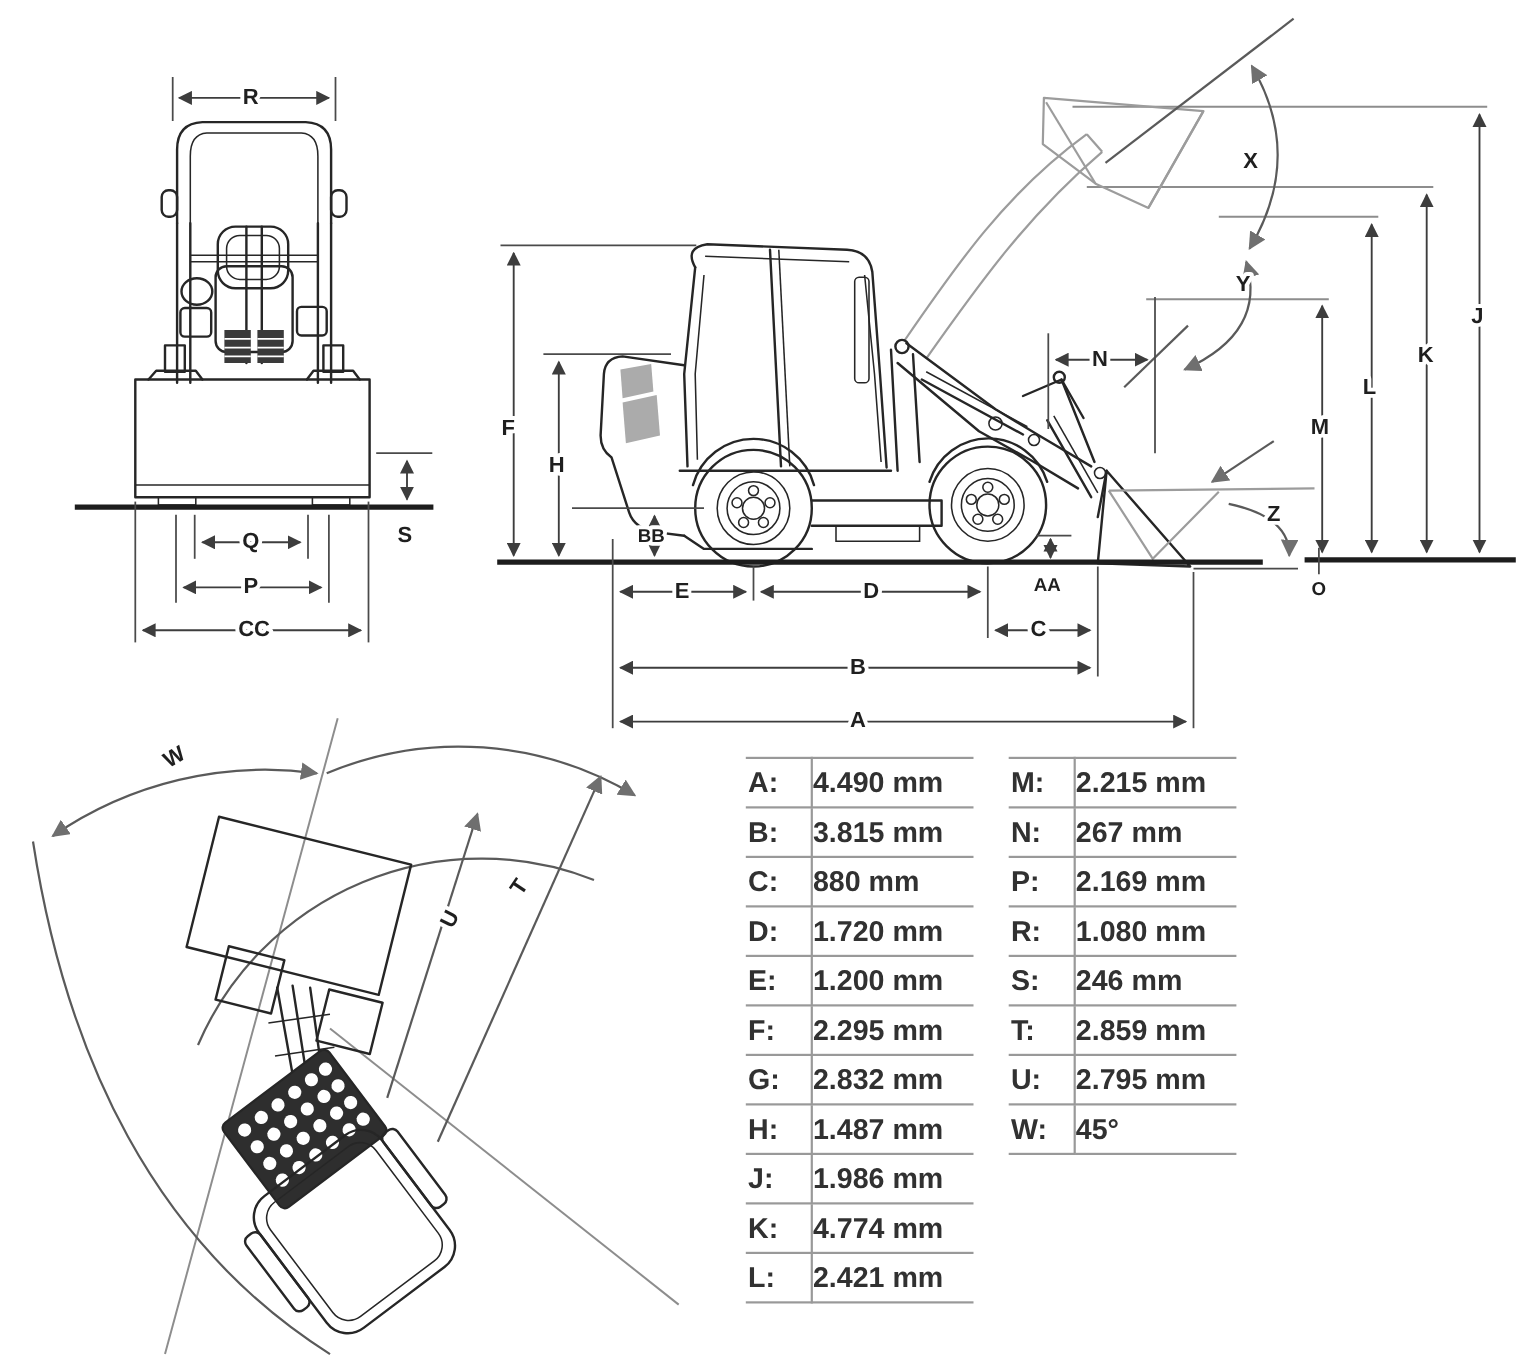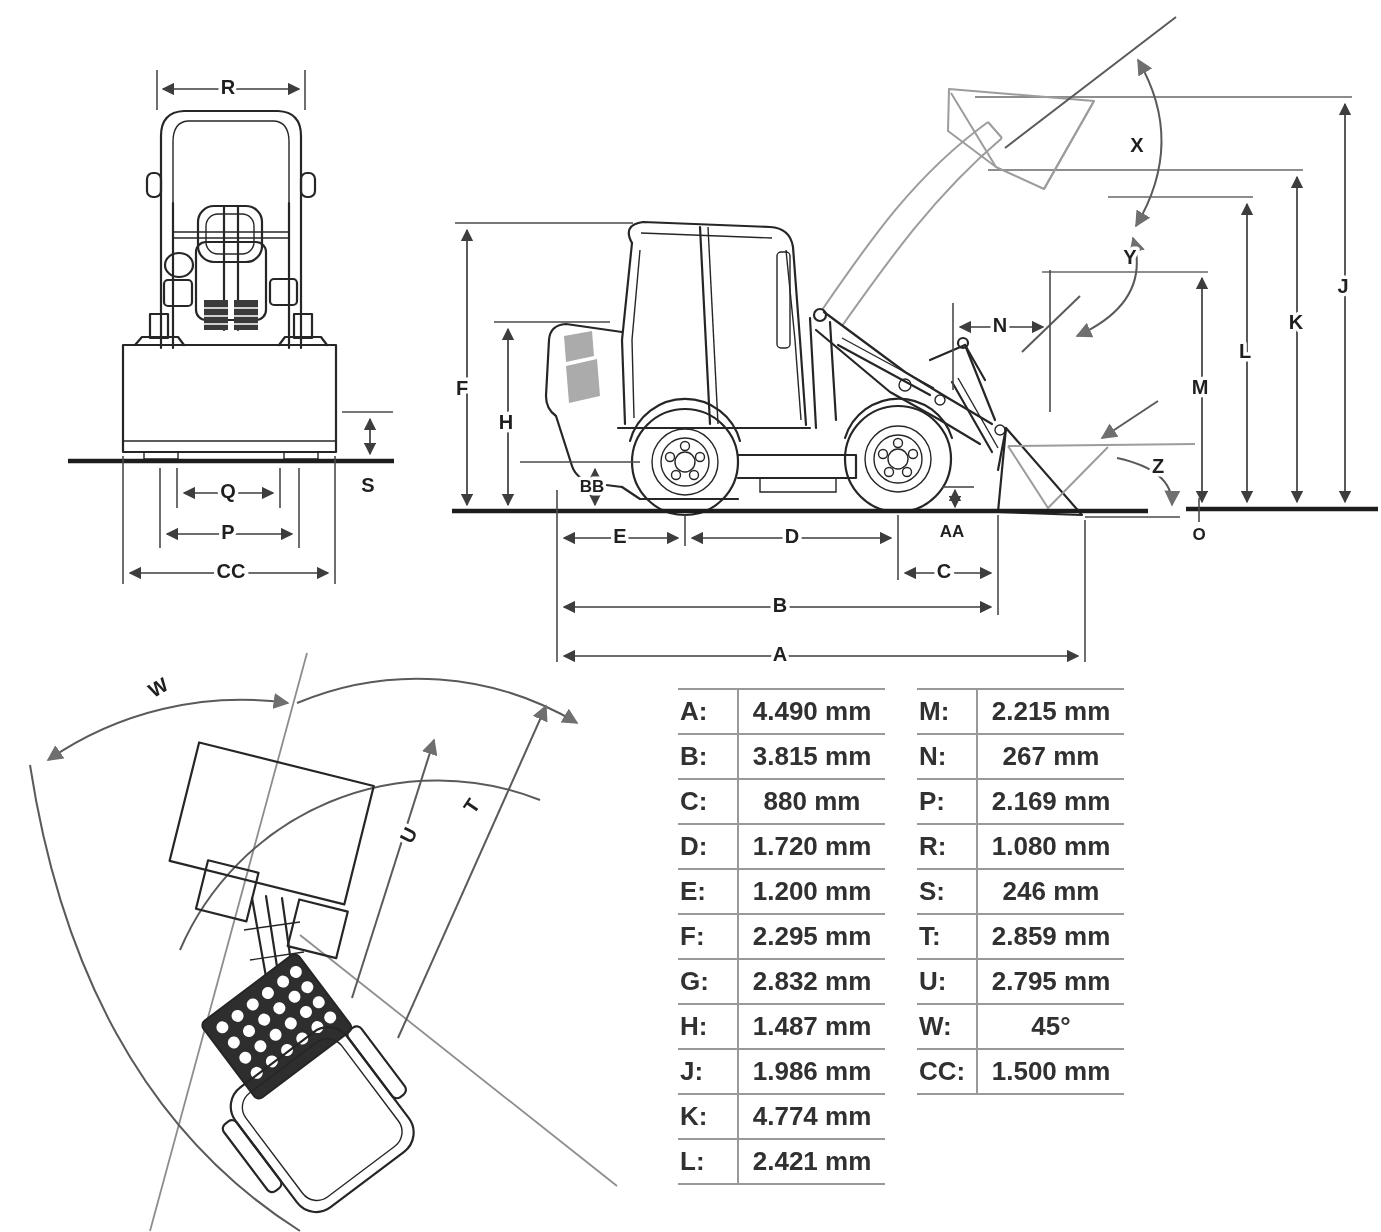--- a/index.html
+++ b/index.html
@@ -16,21 +16,21 @@
   .ang{stroke:#5a5a5a;stroke-width:2;fill:none;}
   .dlab{font:bold 20px "Liberation Sans",sans-serif;fill:#1f1f1f;text-anchor:middle;
         dominant-baseline:middle;paint-order:stroke;stroke:#ffffff;stroke-width:7px;
         stroke-linejoin:round;}
   .dlab.sm{font-size:17px;}
   
   #dim-tables{position:absolute;left:678px;top:688px;display:flex;gap:32px;}
   table.dim{border-collapse:collapse;font:bold 26px "Liberation Sans",sans-serif;color:#313131;}
   table.dim td{border-top:2px solid #999;border-bottom:2px solid #999;height:43px;padding:0;}
   table.dim td.k{width:57px;text-align:left;padding-left:2px;border-right:2px solid #999;}
-  table.dim td.v{width:146px;text-align:center;}
+  table.dim td.v{width:146px;}
 </style>
 </head>
 <body>
 
 <div id="stage">
 <svg width="1381" height="1232" viewBox="0 0 1381 1232">
   <defs>
     <marker id="mD" viewBox="0 0 10 10" refX="9" refY="5" markerWidth="7.5" markerHeight="7.5" orient="auto-start-reverse">
       <path d="M0,0 L10,5 L0,10 z" fill="#3d3d3d"></path>
     </marker>
@@ -455,20 +455,16 @@
             <td class="v">2.859 mm</td>
           </tr>
       <tr>
             <td class="k">U:</td>
             <td class="v">2.795 mm</td>
           </tr>
       <tr>
             <td class="k">W:</td>
             <td class="v">45°</td>
           </tr>
-      <tr>
-            <td class="k">CC:</td>
-            <td class="v">1.500 mm</td>
-          </tr>
     </tbody>
   </table>
 </div>
 </div>
 
 </body></html>

